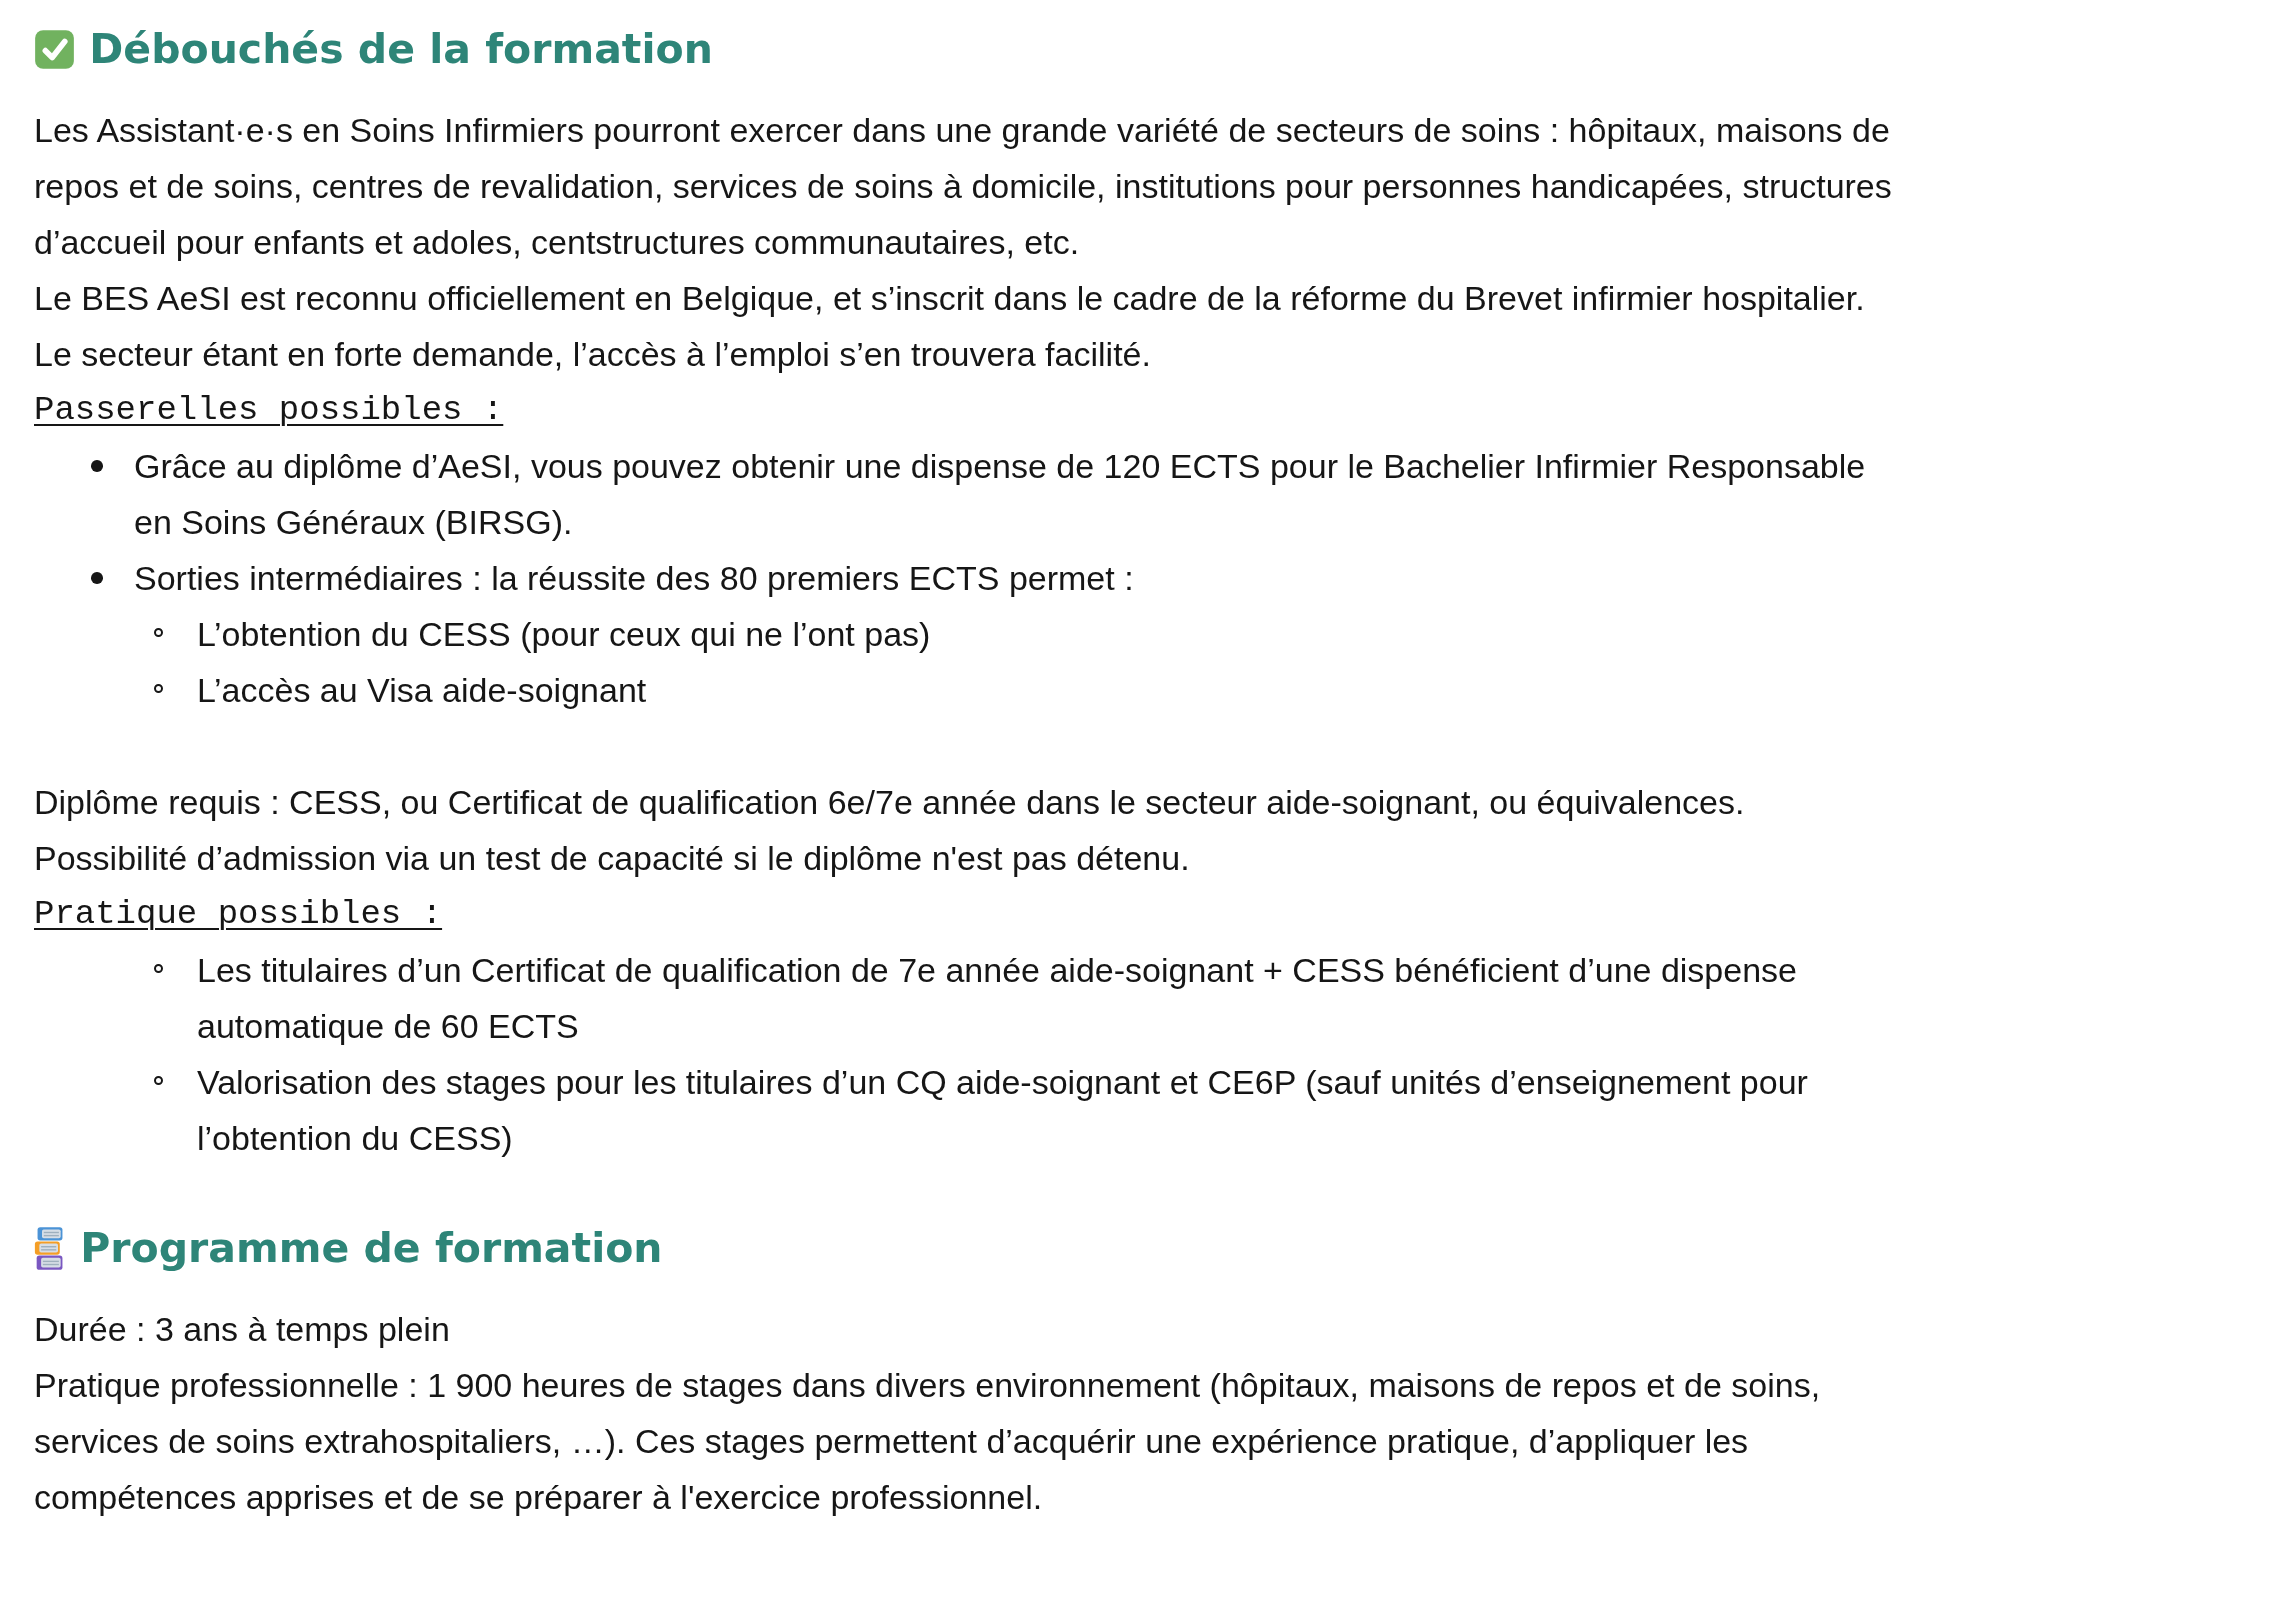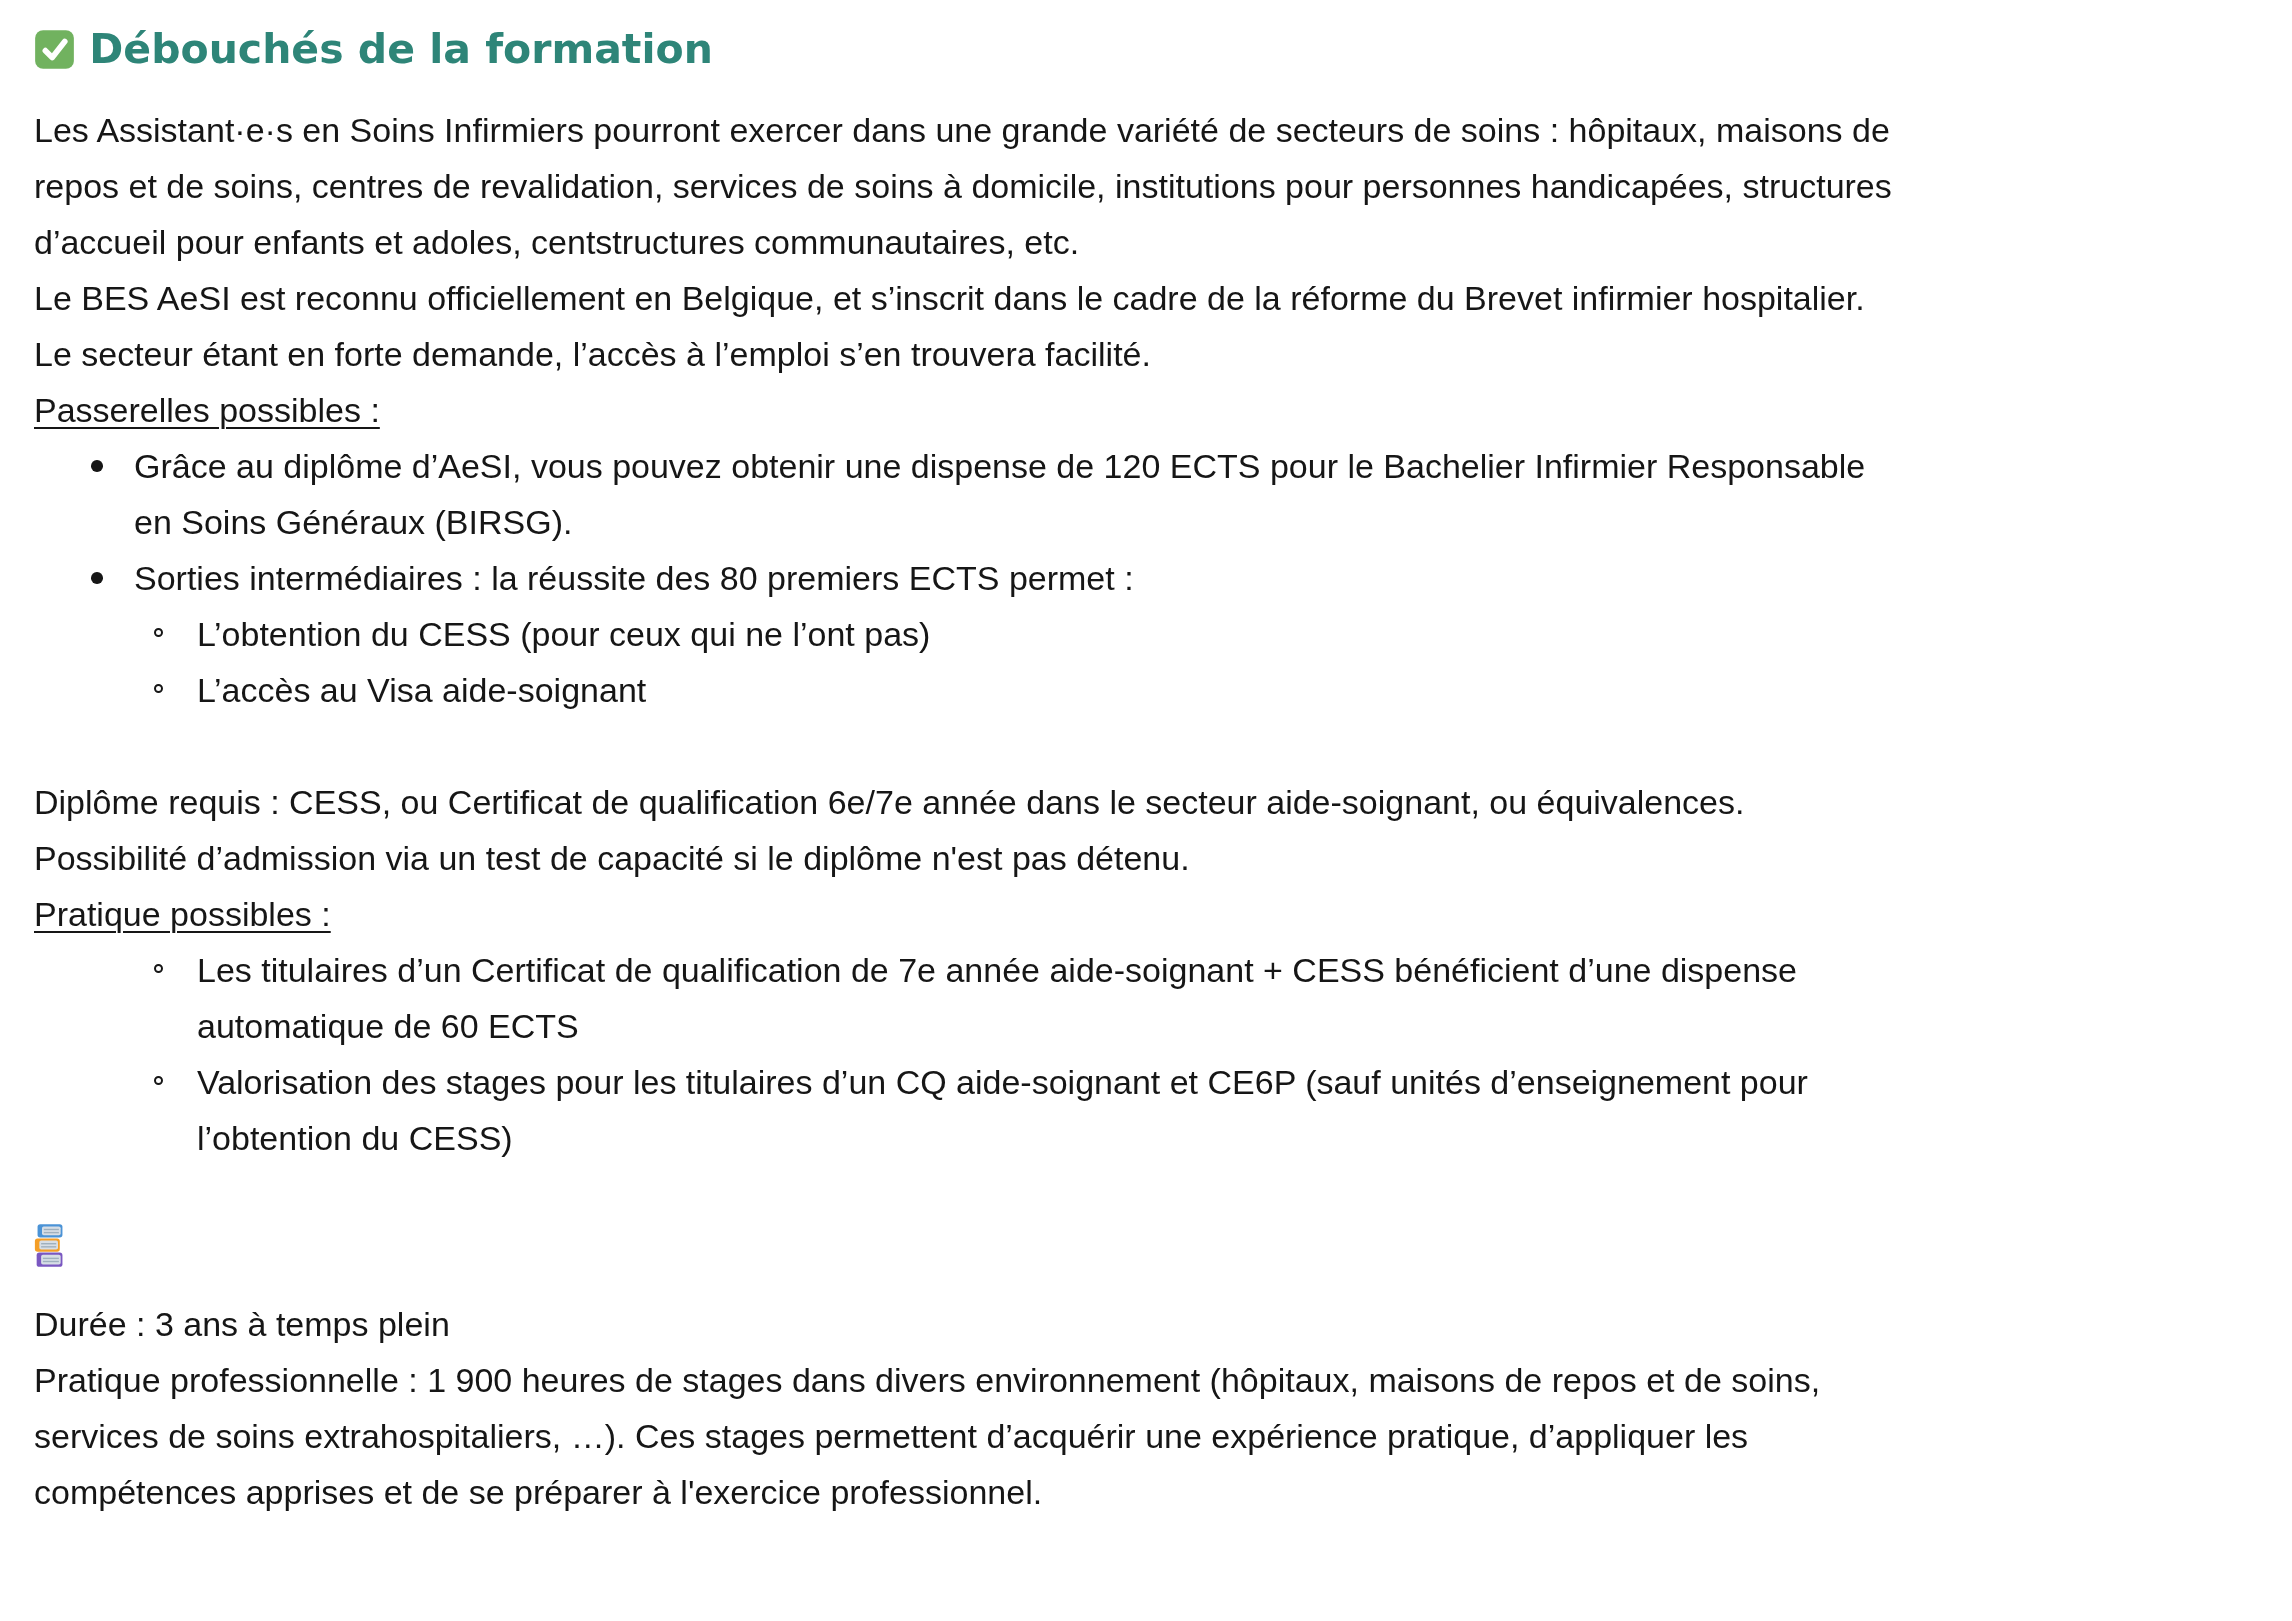--- a/index.html
+++ b/index.html
@@ -27,20 +27,21 @@
     color: #2E8578;
   }
   .section { margin-top: 0; }
   .section + .section { margin-top: 56px; }
   .icon { display: inline-flex; align-items: center; justify-content: center; flex: 0 0 auto; }
   .icon svg { display: block; }
   .u {
     text-decoration: underline;
     text-decoration-thickness: 1.8px;
     text-underline-offset: 4.5px;
+    font-family: Liberation Mono, monospace;
   }
   ul { list-style: none; margin: 0; padding: 0; }
   li { position: relative; }
   .l1 > li { padding-left: 100px; }
   .l1 > li .marker {
     position: absolute; left: 57px; top: 22.4px;
     width: 11.6px; height: 11.6px; border-radius: 50%;
     background: #161616;
   }
   .l2 > li { padding-left: 163px; }
@@ -121,19 +122,20 @@
           <rect x="6" y="20.5" width="21" height="10" rx="2" fill="#D7DEE6"></rect>
           <line x1="8" y1="24" x2="25" y2="24" stroke="#9FB0BE" stroke-width="1.6"></line>
           <line x1="8" y1="27.5" x2="25" y2="27.5" stroke="#9FB0BE" stroke-width="1.6"></line>
 
           <rect x="3" y="34" width="29" height="16" rx="3" fill="#7A57C1"></rect>
           <rect x="8" y="36.5" width="22" height="11" rx="2" fill="#D7DEE6"></rect>
           <line x1="10" y1="40.5" x2="28" y2="40.5" stroke="#9FB0BE" stroke-width="1.6"></line>
           <line x1="10" y1="44" x2="28" y2="44" stroke="#9FB0BE" stroke-width="1.6"></line>
         </svg>
       </span>
+      <span>Programme de formation</span>
     </h2>
     <p>Durée : 3 ans à temps plein</p>
     <p>Pratique professionnelle : 1 900 heures de stages dans divers environnement (hôpitaux, maisons de repos et de soins, services de soins extrahospitaliers, …). Ces stages permettent d’acquérir une expérience pratique, d’appliquer les compétences apprises et de se préparer à l'exercice professionnel.</p>
   </div>
 
 </div>
 
 
 </body></html>

